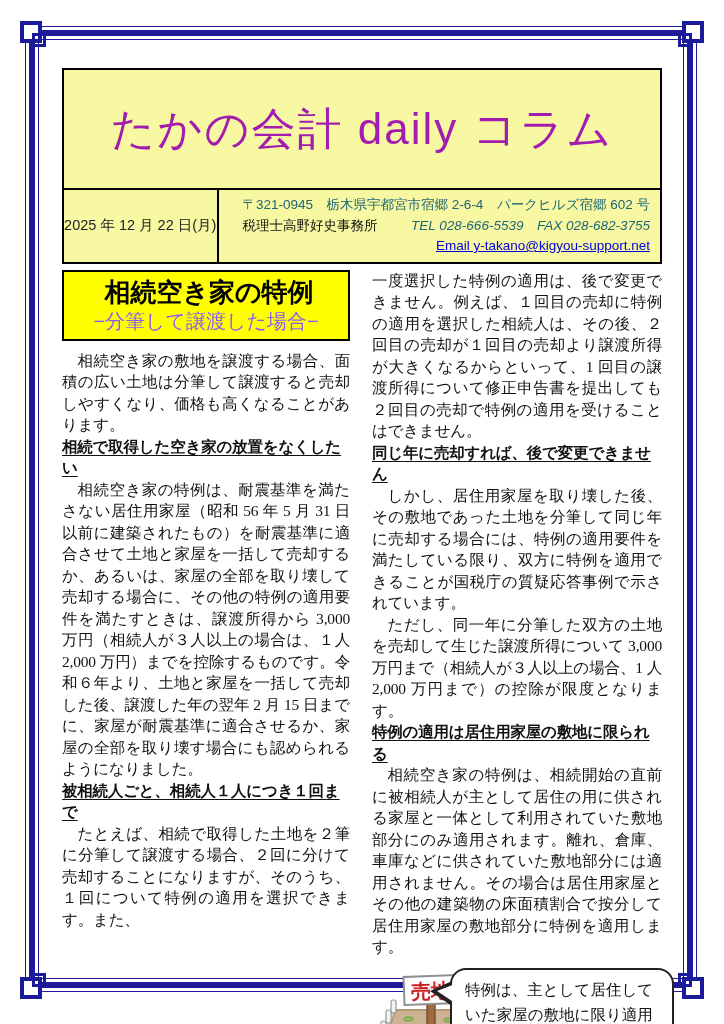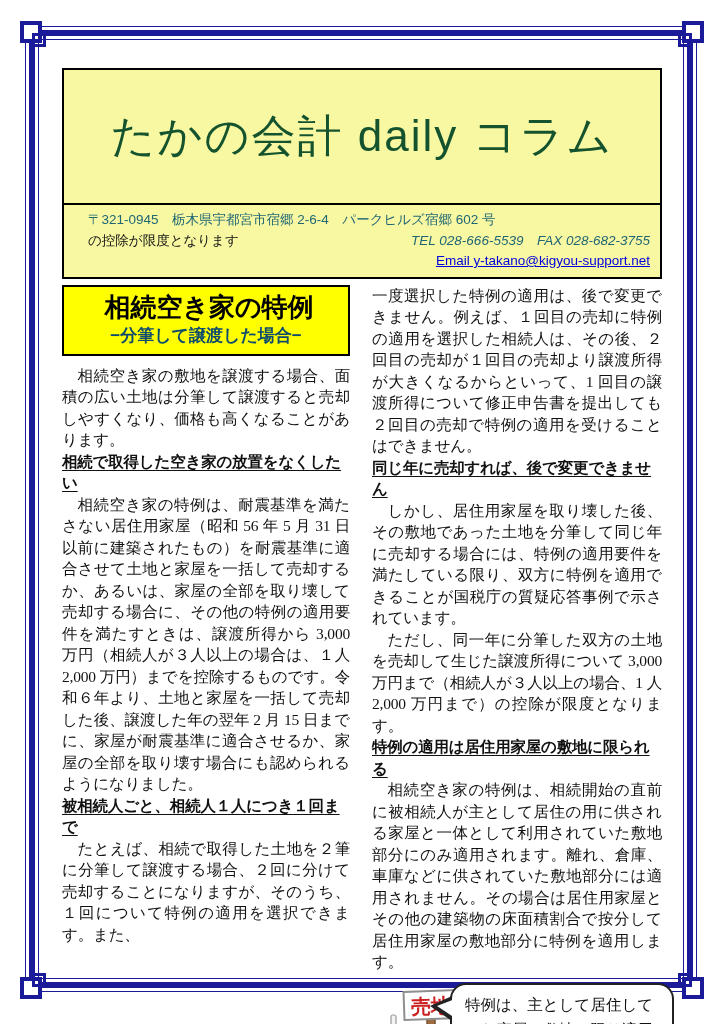--- a/index.html
+++ b/index.html
@@ -21,23 +21,23 @@
   .cb-tl { left:20px;  top:21px; }    .cs-tl { left:32px;  top:33px; }
   .cb-tr { right:20px; top:21px; }    .cs-tr { right:32px; top:33px; }
   .cb-bl { left:20px;  bottom:25px; } .cs-bl { left:32px;  bottom:37px; }
   .cb-br { right:20px; bottom:25px; } .cs-br { right:32px; bottom:37px; }
 
   
   .content { position:absolute; left:62px; top:68px; width:600px; }
 
   .header-box { width:600px; border:2px solid #000; background:#f8f8a3; }
   .masthead {
-    height:135px; border-bottom:2px solid #000;
+    height:120px; border-bottom:2px solid #000;
     display:flex; align-items:center; justify-content:center;
-    font-size:44px; font-weight:500; letter-spacing:2px; color:#14532d;
+    font-size:44px; font-weight:500; letter-spacing:2px; color:#a21caf;
   }
   .info-row { display:flex; }
   .info-date {
     width:183px; border-right:2px solid #000;
     display:flex; align-items:center; justify-content:center;
     font-size:14.5px; color:#222;
   }
   .info-contact { flex:1; padding:5px 10px 5px 24px; font-size:13.5px; line-height:20.5px; }
   .addr { color:#1f6673; white-space:nowrap; }
   .office-line { display:flex; justify-content:space-between; }
@@ -48,21 +48,21 @@
 
   .columns { display:flex; gap:22px; margin-top:6px; }
   .col-left  { width:288px; }
   .col-right { width:290px; }
 
   .section-box {
     border:2px solid #000; background:#ffff00;
     text-align:center; padding:4px 0 6px; margin-bottom:9px;
   }
   .st-main { font-size:26px; font-weight:bold; line-height:33px; color:#000;padding-left:6px; }
-  .st-sub  { font-size:17px; font-weight:bold; line-height:24px; color:#0c4a6e; }
+  .st-sub  { font-size:20px; font-weight:normal; line-height:24px; color:#8b5cf6; }
 
   .body-text {
     font-family:"Liberation Serif", "DejaVu Serif", serif;
     font-size:15.5px; line-height:21.5px; letter-spacing:-0.2px;
     text-align:justify; color:#111;
   }
   .indent { text-indent:1em; }
   .subhead {
     font-size:15.5px; font-weight:bold; line-height:21.5px; letter-spacing:-0.2px;
     text-decoration:underline; text-underline-offset:3px; color:#111;
@@ -101,24 +101,25 @@
 <div class="corner-big cb-bl"></div>
 <div class="corner-small cs-bl"></div>
 <div class="corner-big cb-br"></div>
 <div class="corner-small cs-br"></div>
 
 <div class="content">
 
   <div class="header-box">
     <div class="masthead">たかの会計 daily コラム</div>
     <div class="info-row">
+      <div class="info-date">2025 年 12 月 22 日(月)</div>
       <div class="info-contact">
         <div class="addr">〒321-0945　栃木県宇都宮市宿郷 2-6-4　パークヒルズ宿郷 602 号</div>
         <div class="office-line">
-          <span class="office">の控除が限度となります</span>
+          <span class="office">税理士高野好史事務所</span>
           <span class="telfax">TEL 028-666-5539　FAX 028-682-3755</span>
         </div>
         <div class="email-line">
           <span class="email-link">Email y-takano@kigyou-support.net</span>
         </div>
       </div>
     </div>
   </div>
 
   <div class="columns">

